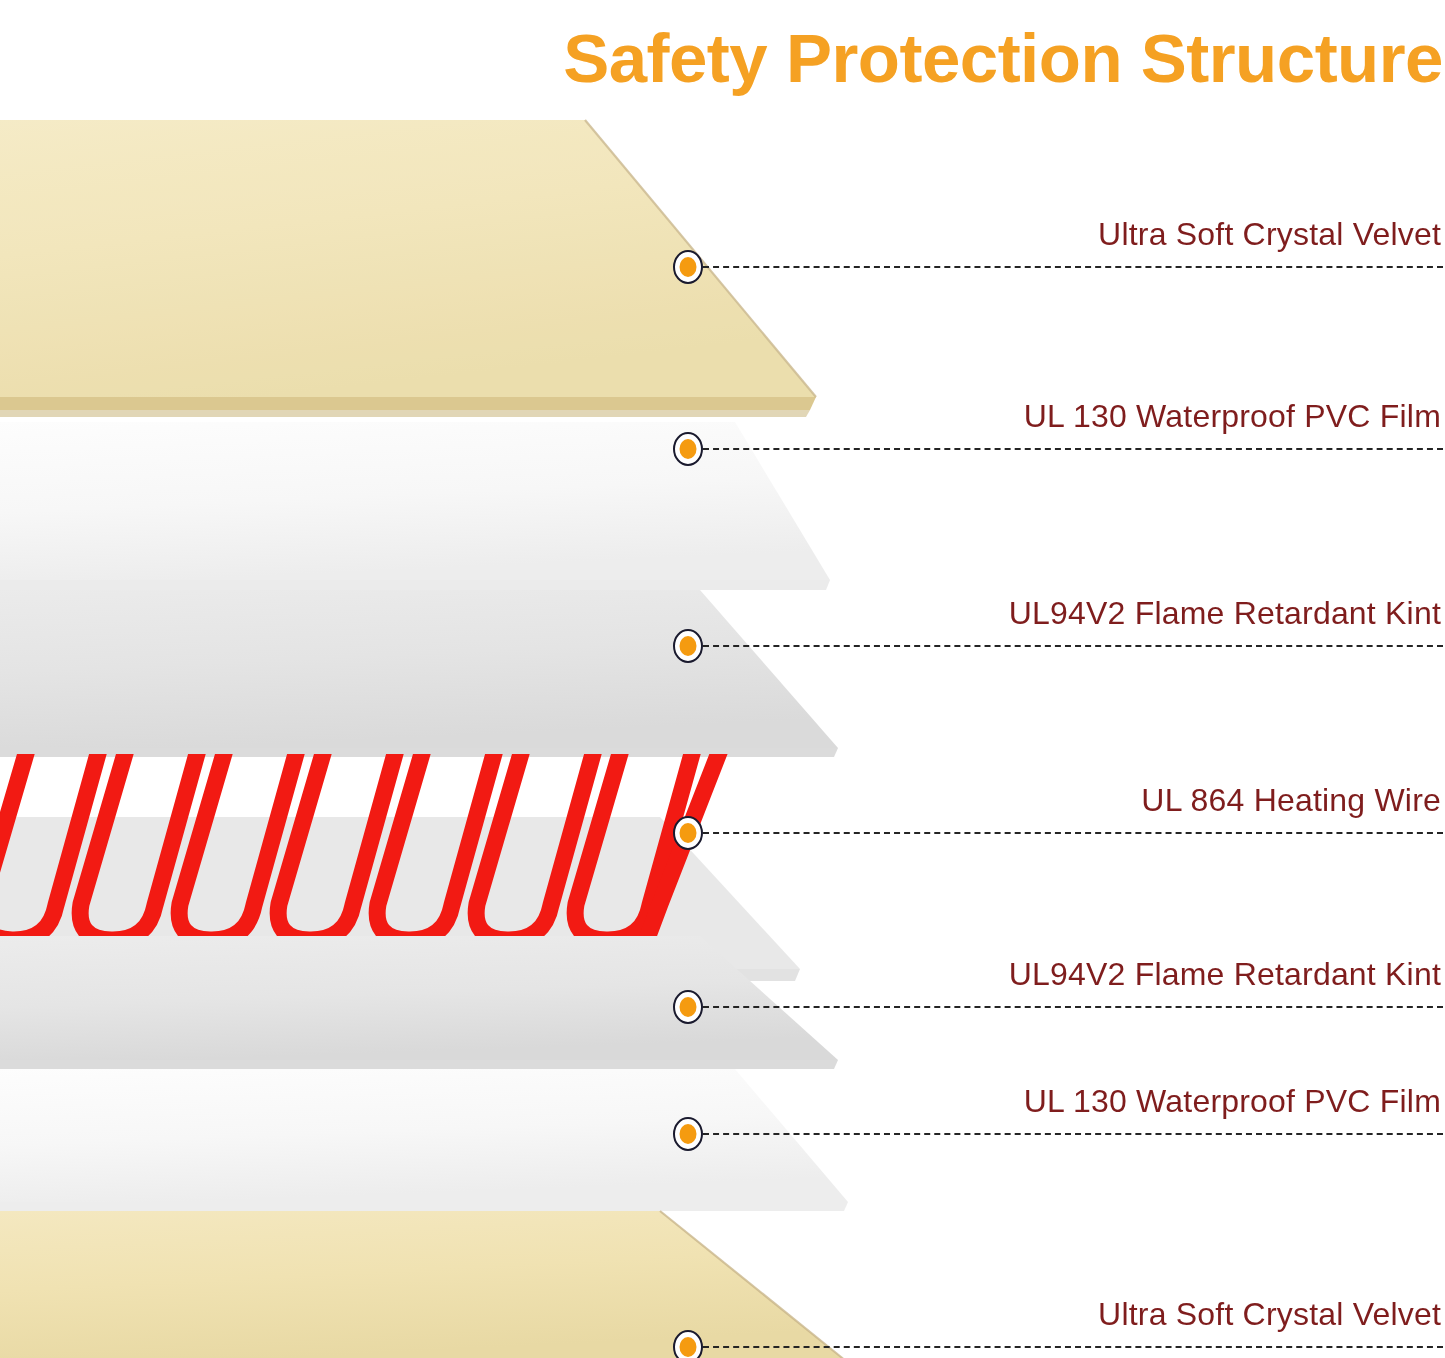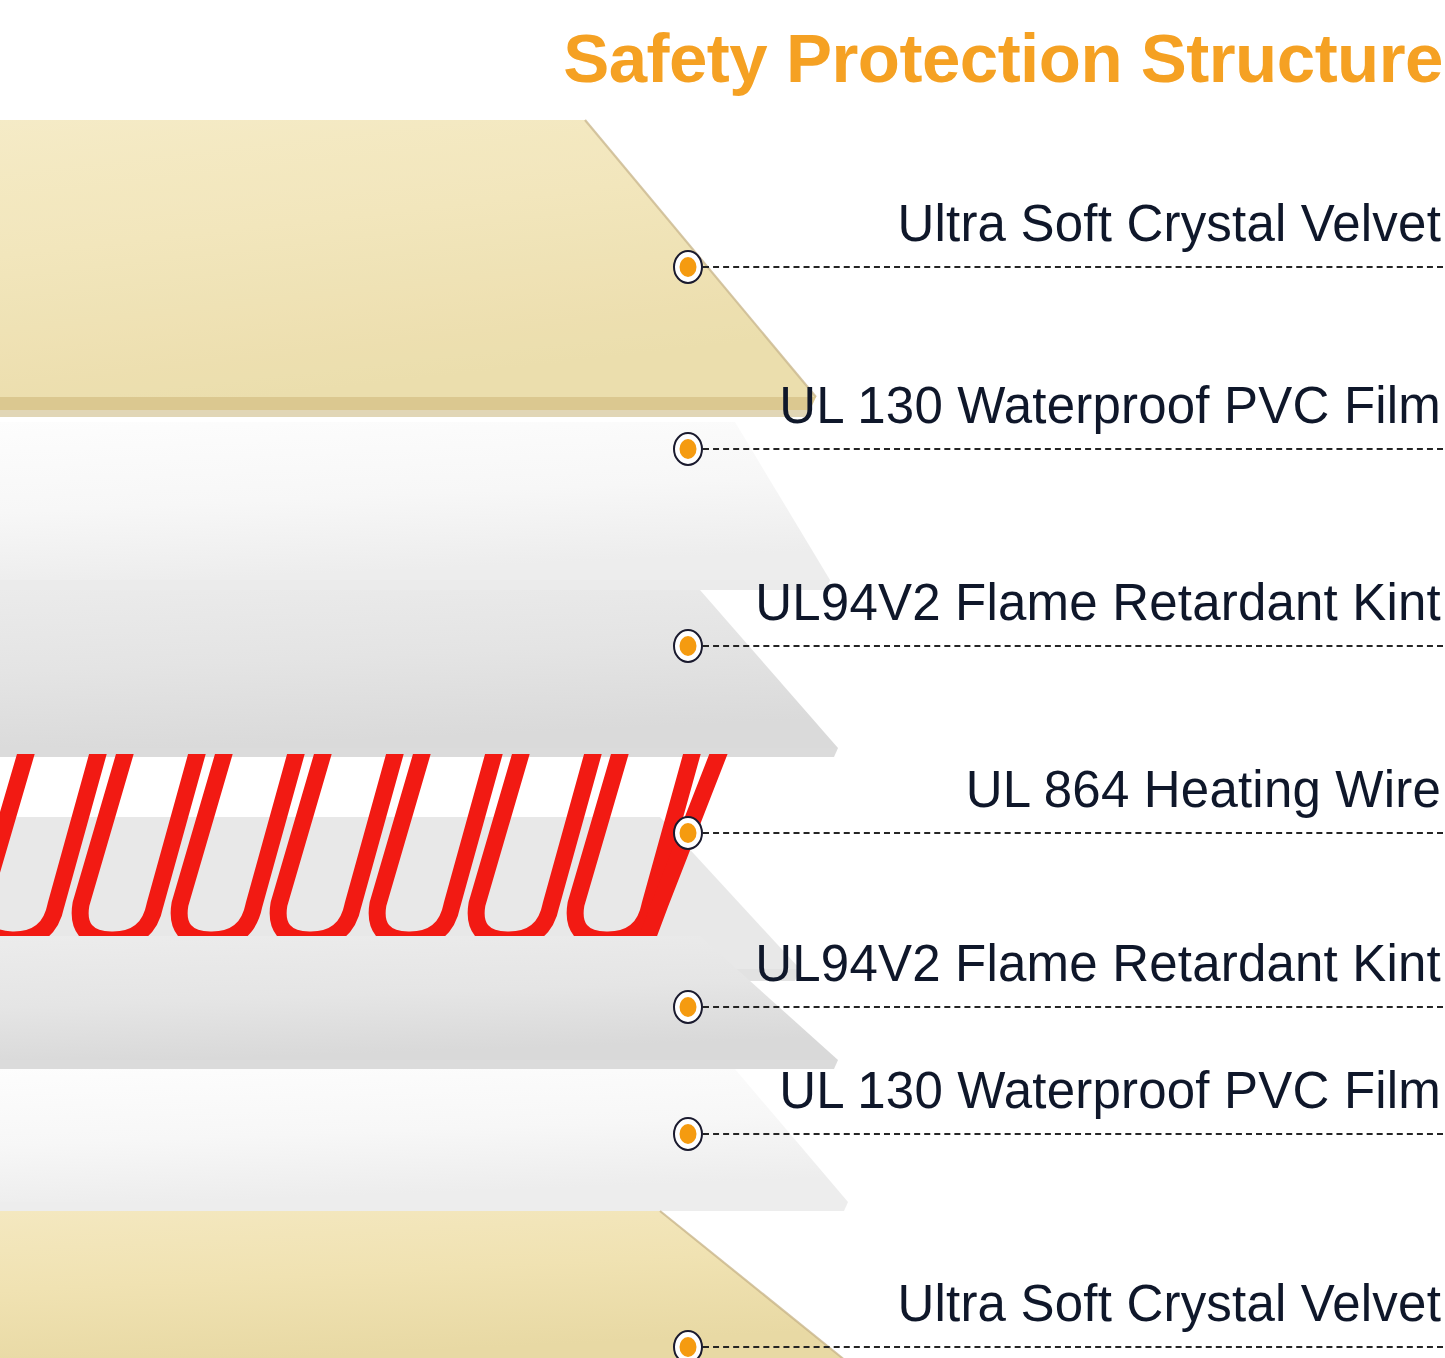--- a/index.html
+++ b/index.html
@@ -77,22 +77,22 @@
     transform: translate(-50%, -50%);
     width: 17px;
     height: 20px;
     border-radius: 50%;
     background: #F59B10;
   }
   .callout .lbl {
     position: absolute;
     right: 2px;
     bottom: 14px;
-    font-size: 51px;
-    color: #0f172a;
+    font-size: 32px;
+    color: #7f1d1d;
     white-space: nowrap;
     letter-spacing: 0.2px;
   }
 </style>
 </head>
 <body>
 
 <div id="stage">
 
   <div id="title">Safety Protection Structure</div>

